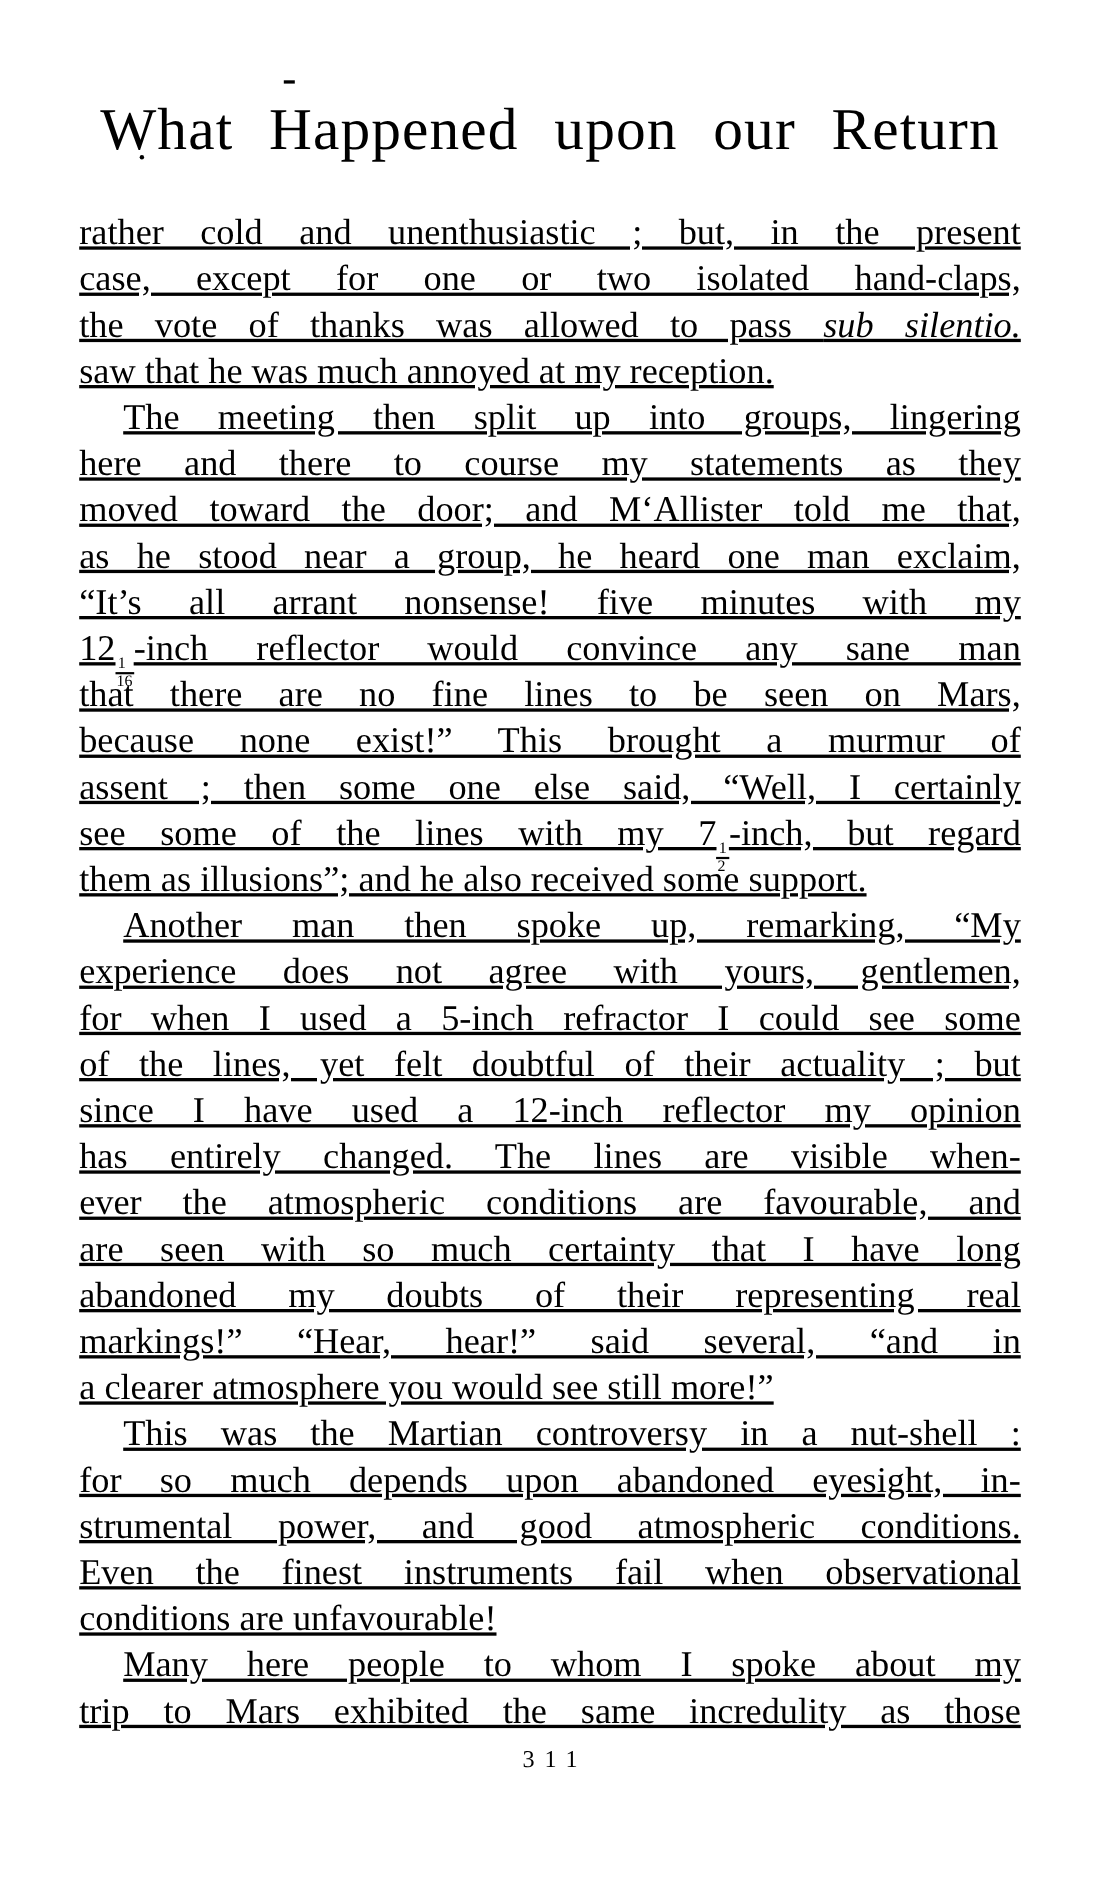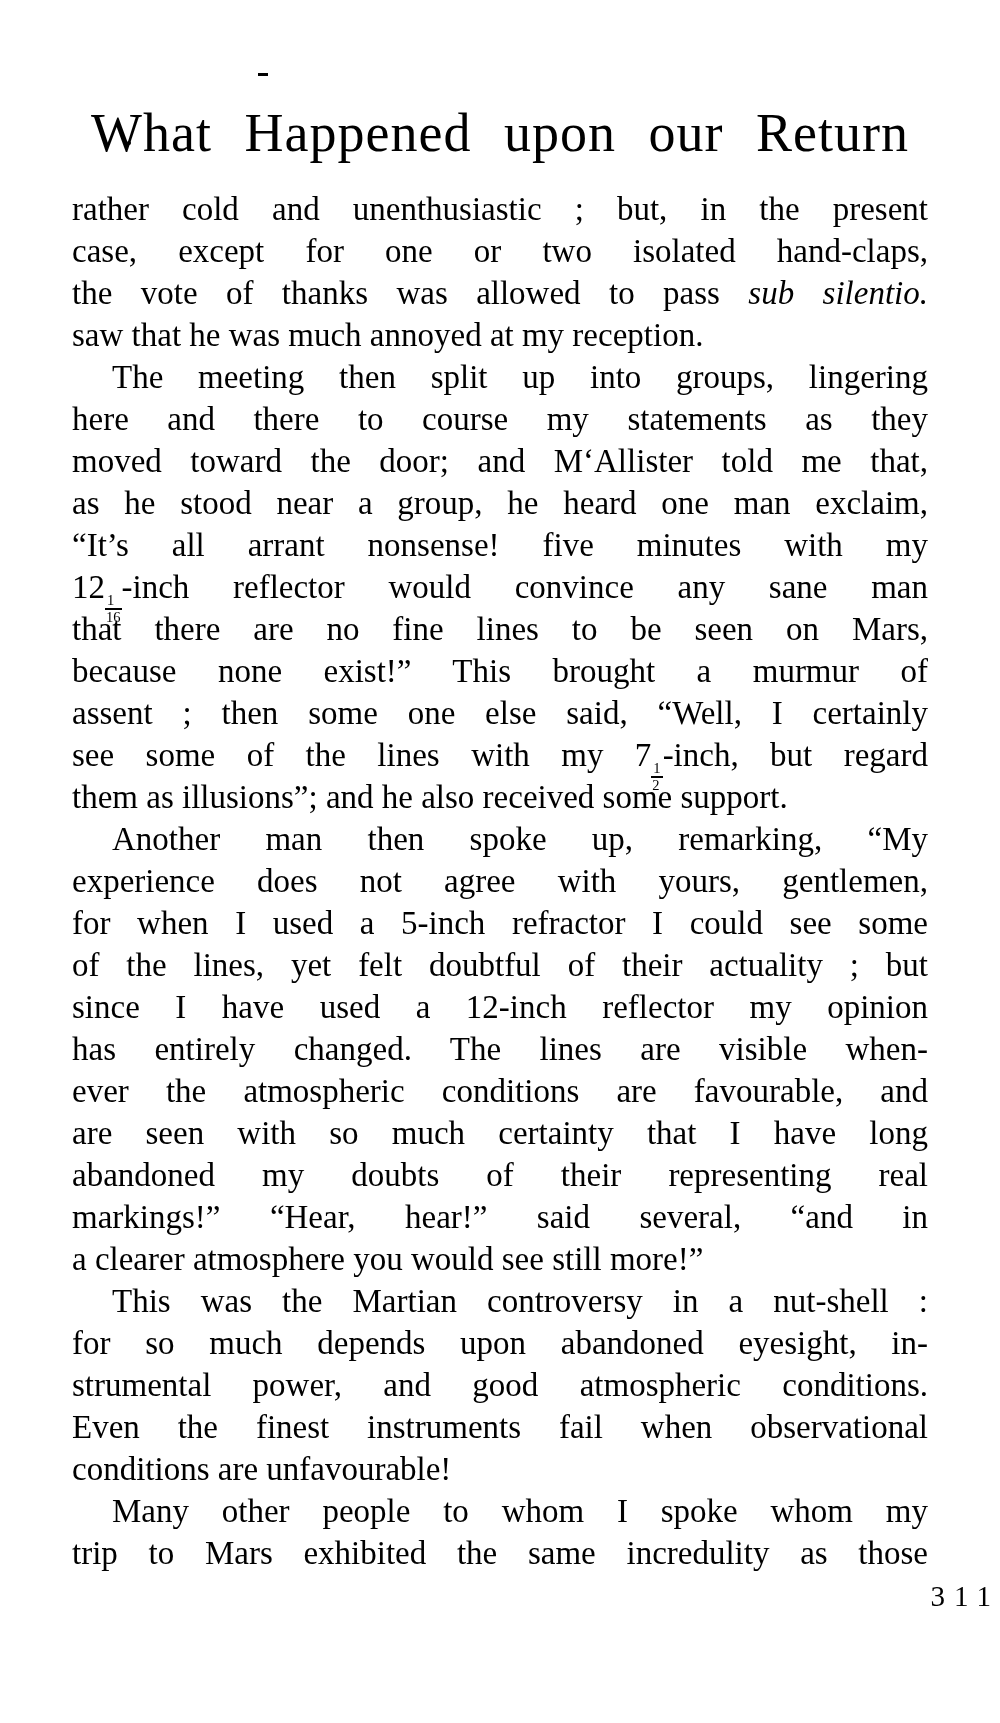--- a/index.html
+++ b/index.html
@@ -23,35 +23,36 @@
   .artifact.dash {
     left: 258px; top: 73px;
     width: 10px; height: 3px;
   }
   .artifact.dot {
     left: 127px; top: 141px;
     width: 4px; height: 4px;
     border-radius: 50%;
   }
   .title {
-    margin: 16px;
+    margin: 0;
     padding-top: 90px;
     font-size: 54px;
     line-height: 54px;
     font-weight: normal;
     text-align: center;
     letter-spacing: 1px;
     word-spacing: 18px;
     white-space: nowrap;
   }
   .body-text {
-    margin: 28px 0 0 72px;
+    margin: 47px 0 0 72px;
     width: 856px;
     font-size: 33px;
     line-height: 42px;
+    text-decoration: underline;
   }
   .para {
     margin: 0;
   }
   .line {
     text-align: justify;
     text-align-last: justify;
     height: 42px;
   }
   .line.para-end {
@@ -69,23 +70,23 @@
     line-height: 1.02;
     text-align: center;
   }
   .frac .num {
     border-bottom: 2px solid currentColor;
     padding: 0 2px;
   }
   .frac .den { padding: 0 1px; }
   .page-number {
     margin-top: 4px;
-    font-size: 29px;
+    font-size: 22px;
     line-height: 36px;
-    text-align: right;
+    text-align: center;
     letter-spacing: 9px;
     text-indent: 9px; 
   }
 </style>
 </head>
 <body>
 
 <div class="page">
   <span class="artifact dash"></span>
   <span class="artifact dot"></span>
@@ -132,19 +133,19 @@
         <div class="line para-end">a clearer atmosphere you would see still more!”</div>
       </div>
       <div class="para indent">
         <div class="line first">This was the Martian controversy in a nut-shell :</div>
         <div class="line">for so much depends upon abandoned eyesight, in-</div>
         <div class="line">strumental power, and good atmospheric conditions.</div>
         <div class="line">Even the finest instruments fail when observational</div>
         <div class="line para-end">conditions are unfavourable!</div>
       </div>
       <div class="para indent">
-        <div class="line first">Many other people to whom I spoke whom my</div>
+        <div class="line first">Many here people to whom I spoke about my</div>
         <div class="line">trip to Mars exhibited the same incredulity as those</div>
       </div>
     </div>
 
   <div class="page-number">311</div>
 </div>
 
 </body></html>

